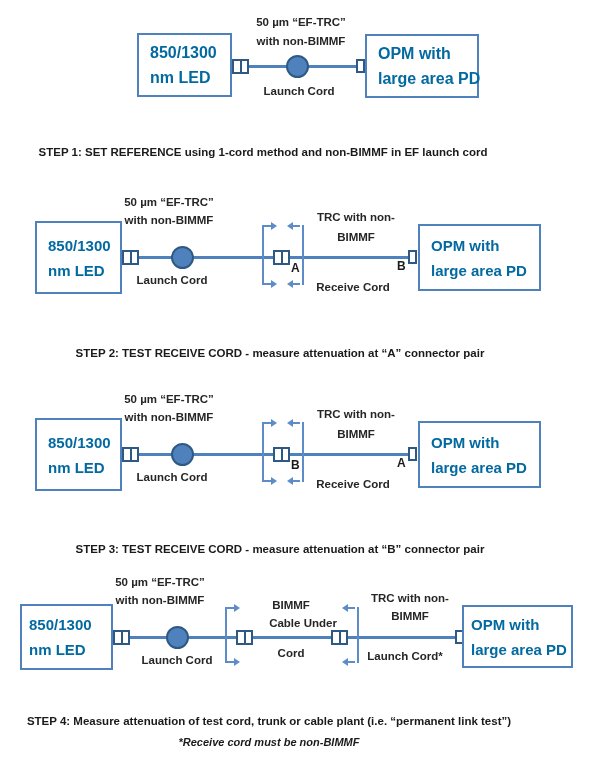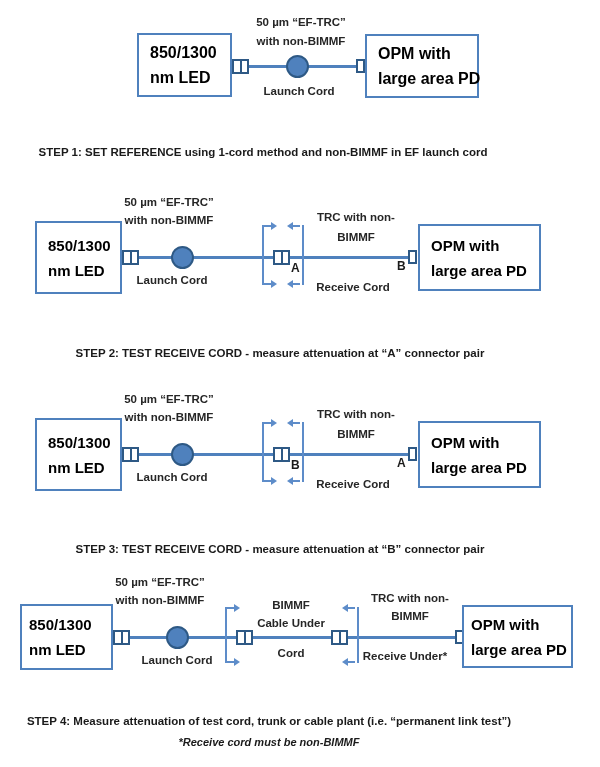--- a/index.html
+++ b/index.html
@@ -11,21 +11,21 @@
     position:absolute;left:0;width:600px;text-align:center;
     font-size:11.5px;font-weight:bold;color:#1a1a1a;white-space:nowrap;
   }
   .footnote{
     position:absolute;left:0;width:600px;text-align:center;
     font-size:11px;font-weight:bold;font-style:italic;color:#1a1a1a;white-space:nowrap;
   }
   .devbox{
     position:absolute;box-sizing:border-box;border:2px solid #4f81bd;background:#ffffff;
     display:flex;flex-direction:column;justify-content:center;
-    font-weight:bold;color:#000000;line-height:25px;
+    font-weight:bold;color:#0369a1;line-height:25px;
   }
   .devbox .ln{white-space:nowrap;}
   .fline{position:absolute;height:3px;background:#4f81bd;}
   .lbl{
     position:absolute;transform:translateX(-50%);white-space:nowrap;
     font-size:11.5px;font-weight:bold;color:#262626;line-height:13px;
   }
   .ab{
     position:absolute;font-size:12px;font-weight:bold;color:#1a1a1a;line-height:13px;white-space:nowrap;
   }
@@ -164,25 +164,25 @@
       <div class="arr left" style="left: 342px; top: 604px;"></div>
       <div class="brk-arm" style="left: 348px; top: 661px;"></div>
       <div class="arr left" style="left: 342px; top: 658px;"></div>
       <div class="connpair" style="left: 236px; top: 630px;">
         <div class="div"></div>
       </div>
       <div class="connpair" style="left: 331px; top: 630px;">
         <div class="div"></div>
       </div>
       <div class="lbl" style="left: 291px; top: 599px;">BIMMF</div>
-      <div class="lbl" style="left: 291px; top: 617px;">Cable Under</div>
+      <div class="lbl" style="left: 303px; top: 617px;">Cable Under</div>
       <div class="lbl" style="left: 291px; top: 647px;">Cord</div>
       <div class="lbl" style="left: 410px; top: 592px;">TRC with non-</div>
       <div class="lbl" style="left: 410px; top: 610px;">BIMMF</div>
-      <div class="lbl" style="left: 405px; top: 650px;">Receive Under*</div>
+      <div class="lbl" style="left: 405px; top: 650px;">Launch Cord*</div>
       <div class="connsingle" style="left: 455px; top: 630px;"></div>
       <div class="devbox" style="left: 462px; top: 605px; width: 111px; height: 63px; font-size: 15px; padding-left: 7px;">
         <div class="ln">OPM with</div>
         <div class="ln">large area PD</div>
       </div>
     </div>
 
   <div class="caption" style="top:146px;transform:translateX(-37px);">STEP 1: SET REFERENCE using 1-cord method and non-BIMMF in EF launch cord</div>
   <div class="caption" style="top:347px;transform:translateX(-20px);">STEP 2: TEST RECEIVE CORD - measure attenuation at “A” connector pair</div>
   <div class="caption" style="top:543px;transform:translateX(-20px);">STEP 3: TEST RECEIVE CORD - measure attenuation at “B” connector pair</div>

